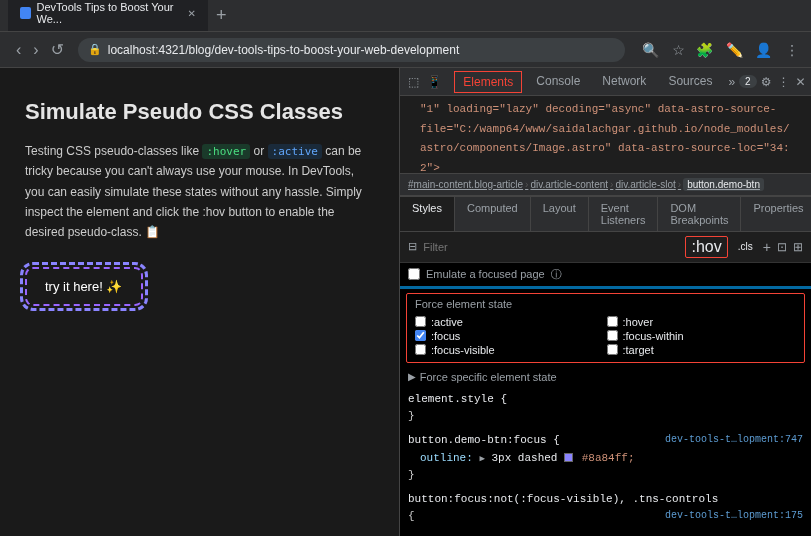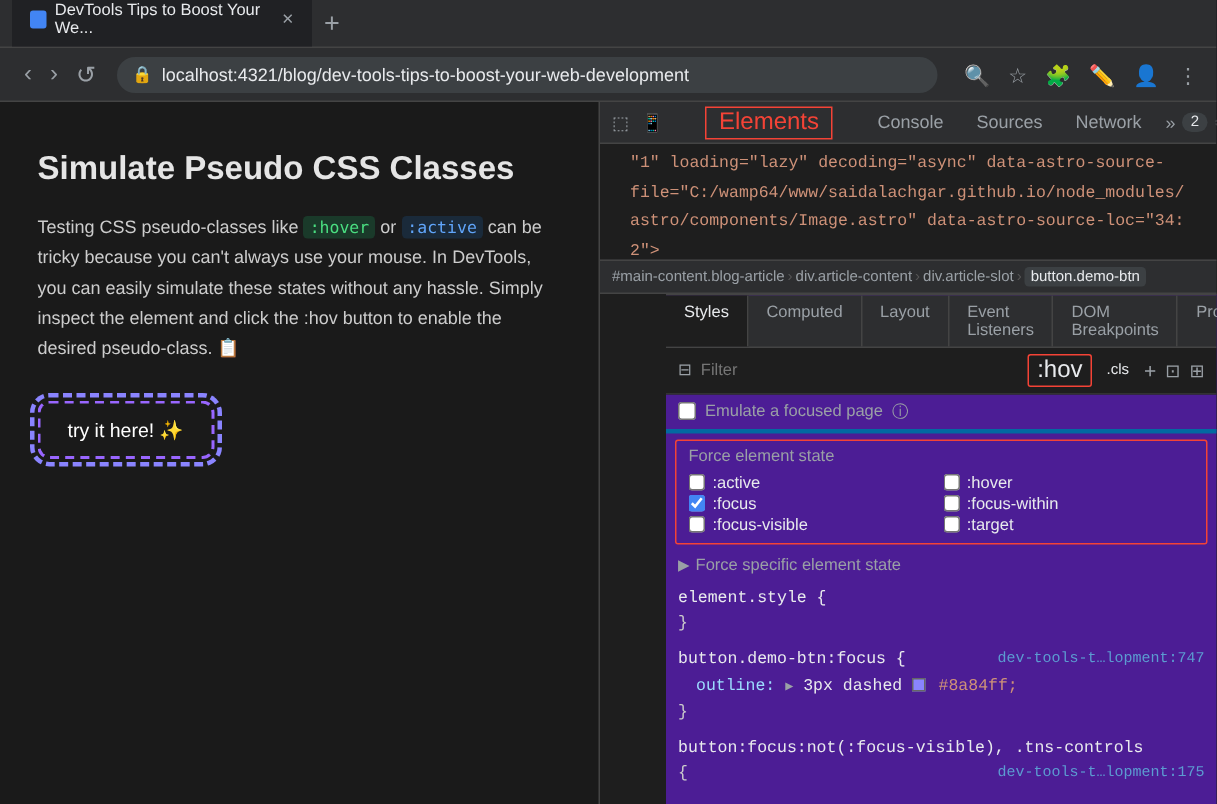--- a/index.html
+++ b/index.html
@@ -39,26 +39,26 @@
     .devtools-spacer { flex: 1; }
     .devtools-badge { background: #3c4043; border-radius: 10px; padding: 1px 6px; font-size: 10px; color: #e8eaed; }
 
     
     .elements-content { flex: 1; display: flex; flex-direction: column; overflow: hidden; }
     .html-panel { flex: 1; background: #1e1e1e; padding: 4px 0; overflow: auto; font-family: 'Courier New', monospace; font-size: 11px; line-height: 1.6; max-height: 200px; }
     .html-line { padding: 1px 8px 1px 20px; white-space: nowrap; color: #ccc; position: relative; }
     .attr-value { color: #ce9178; }
 
     
-    .breadcrumb { background: #2d2e30; border-top: 1px solid #444; border-bottom: 1px solid #444; padding: 4px 8px; font-size: 10px; color: #9aa0a6; display: flex; align-items: center; gap: 2px; white-space: nowrap; overflow: hidden; }
+    .breadcrumb { background: #2d2e30; border-top: 1px solid #444; border-bottom: 1px solid #444; padding: 4px 8px; font-size: 10px; color: #9aa0a6; display: flex; align-items: center; gap: 2px; white-space: nowrap; overflow: hidden; text-decoration: underline; }
     .breadcrumb-item { color: #9aa0a6; }
     .breadcrumb-item.active { color: #e8eaed; background: #3c4043; padding: 1px 4px; border-radius: 3px; }
 
     
-    .styles-panel { background: #4c1d95; border-top: 1px solid #444; margin-left: 44px; }
+    .styles-panel { background: #000000; border-top: 1px solid #444; }
     .styles-tabs { display: flex; background: #2d2e30; border-bottom: 1px solid #444; }
     .styles-tab { padding: 5px 12px; font-size: 11px; color: #9aa0a6; cursor: pointer; border-right: 1px solid #444; }
     .styles-tab.active { color: #e8eaed; background: #1e1e1e; }
     .styles-toolbar { display: flex; align-items: center; padding: 4px 8px; background: #1e1e1e; border-bottom: 1px solid #333; gap: 6px; }
     .filter-icon { color: #9aa0a6; font-size: 11px; }
     .filter-input { flex: 1; background: transparent; border: none; color: #e8eaed; font-size: 11px; outline: none; }
     .hov-button { background: transparent; border: 1px solid #f44336; color: #e8eaed; padding: 1px 5px; font-size: 16px; cursor: pointer; border-radius: 2px; }
     .cls-button { background: transparent; border: none; color: #e8eaed; padding: 1px 4px; font-size: 10px; cursor: pointer; }
     .plus-btn { color: #9aa0a6; background: none; border: none; cursor: pointer; font-size: 14px; }
 
@@ -132,24 +132,24 @@
     <button class="demo-button">try it here! ✨</button>
   </div>
 
   <div class="devtools">
 
     <div class="devtools-toolbar">
       <div class="devtools-icons">
         <span class="devtools-icon">⬚</span>
         <span class="devtools-icon">📱</span>
       </div>
-      <div class="devtools-tab active" style="border-bottom:2px solid #f44336; color:#f44336; border:1px solid #f44336; padding: 2px 8px; margin:0 18px; height:22px; display:flex; align-items:center; font-size:16px;">Elements</div>
+      <div class="devtools-tab active" style="border-bottom:2px solid #f44336; color:#f44336; border:1px solid #f44336; padding: 2px 8px; margin:0 2px; height:22px; display:flex; align-items:center; font-size:12px;">Elements</div>
       <div class="devtools-tab">Console</div>
+      <div class="devtools-tab">Network</div>
       <div class="devtools-tab">Sources</div>
-      <div class="devtools-tab">Network</div>
       <span class="devtools-spacer"></span>
       <span class="devtools-icon">»</span>
       <span class="devtools-badge">2</span>
       <span class="devtools-icon">⚙</span>
       <span class="devtools-icon">⋮</span>
       <span class="devtools-icon">✕</span>
     </div>
 
     <div class="elements-content">
 

